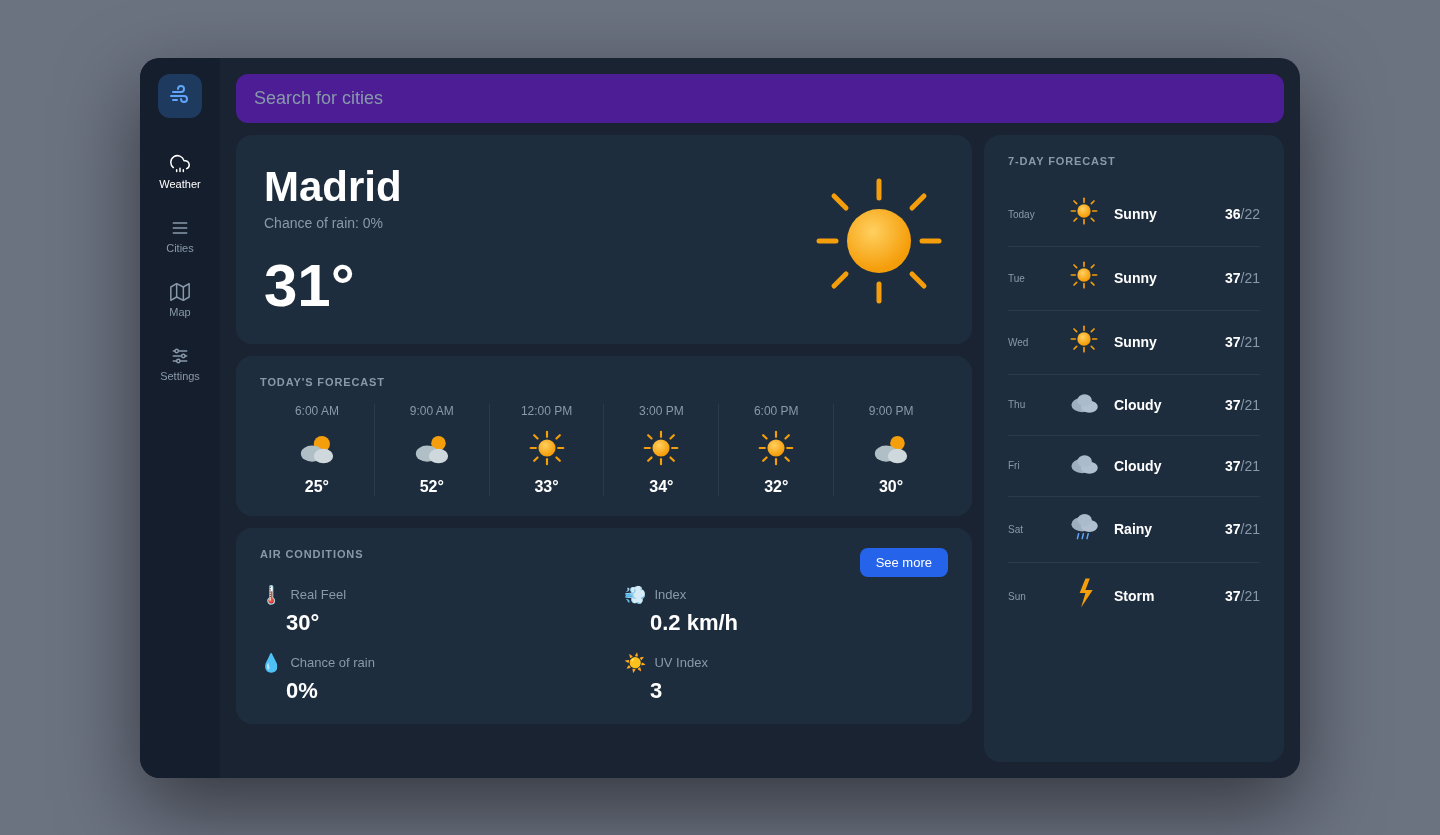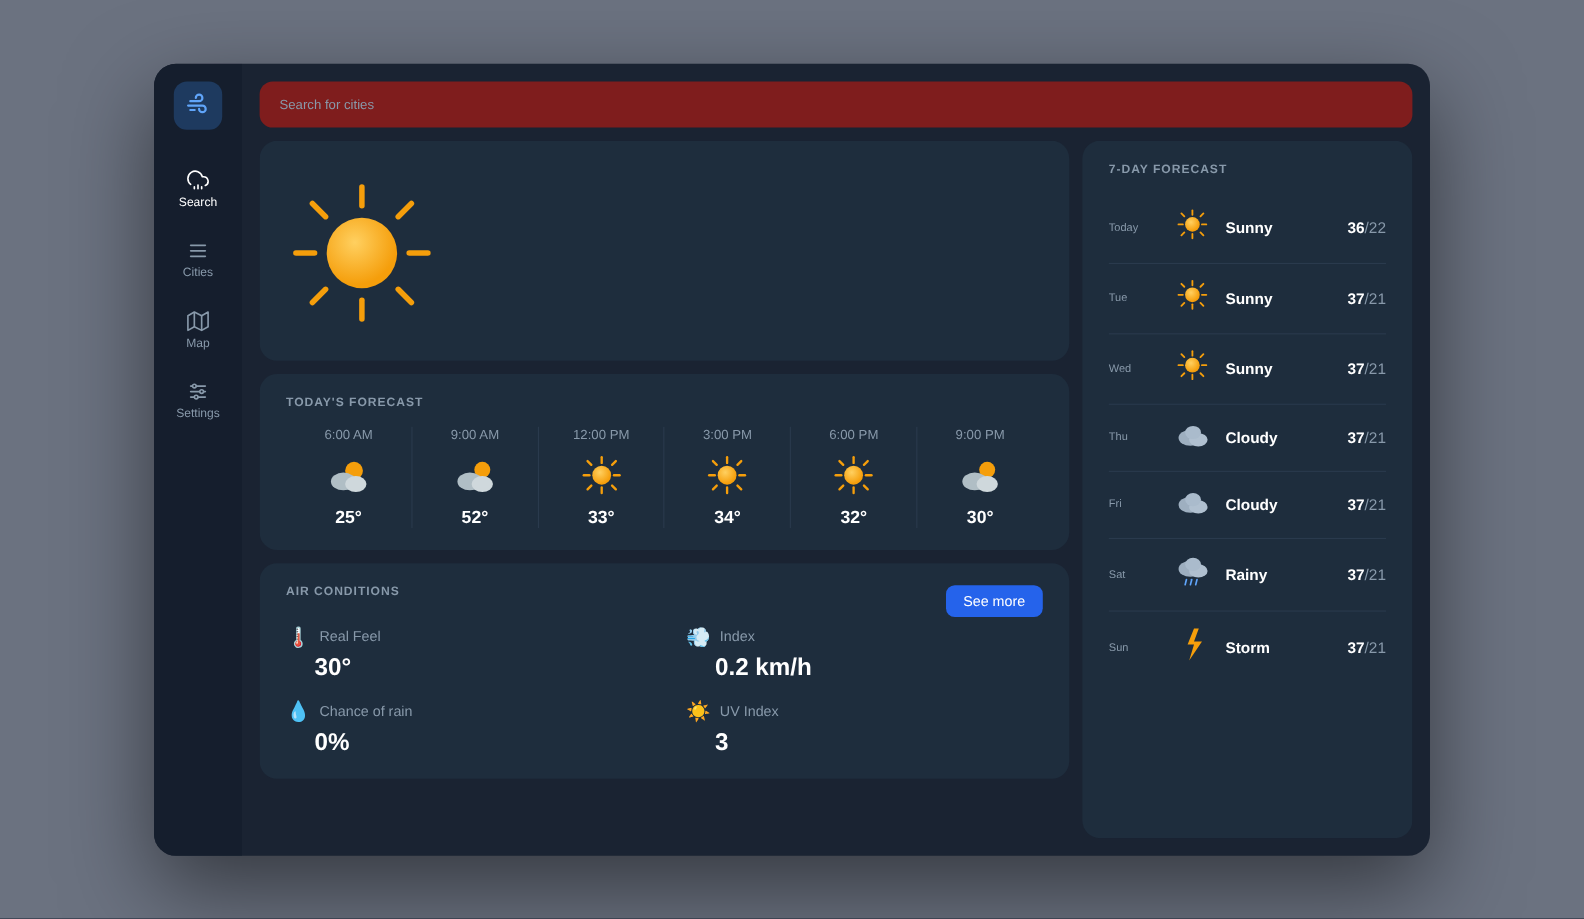--- a/index.html
+++ b/index.html
@@ -68,26 +68,26 @@
       flex: 1;
       display: flex;
       flex-direction: column;
       padding: 16px;
       gap: 12px;
       overflow: hidden;
     }
     
     .search-bar {
       width: 100%;
-      background: #7f1d1d;
+      background: #4c1d95;
       border: none;
       border-radius: 12px;
       padding: 14px 18px;
       color: #8899aa;
-      font-size: 12px;
+      font-size: 18px;
       outline: none;
     }
     .search-bar::placeholder { color: #8899aa; }
     
     .content-area {
       display: flex;
       gap: 12px;
       flex: 1;
       overflow: hidden;
     }
@@ -266,21 +266,21 @@
         <path d="M3 12h13a3 3 0 0 1 0 6 3 3 0 0 1-3-3" stroke="#60a5fa" stroke-width="2" stroke-linecap="round"></path>
         <path d="M5 16H9" stroke="#60a5fa" stroke-width="2" stroke-linecap="round"></path>
       </svg>
     </div>
 
     <div class="sidebar-nav-item active">
       <svg viewBox="0 0 24 24" fill="none" xmlns="http://www.w3.org/2000/svg">
         <path d="M20 17.58A5 5 0 0 0 18 8h-1.26A8 8 0 1 0 4 16.25" stroke="#ffffff" stroke-width="1.8" stroke-linecap="round" stroke-linejoin="round"></path>
         <path d="M8 19v2M12 17v4M16 19v2" stroke="#ffffff" stroke-width="1.8" stroke-linecap="round"></path>
       </svg>
-      <span class="sidebar-nav-label">Search</span>
+      <span class="sidebar-nav-label">Weather</span>
     </div>
 
     <div class="sidebar-nav-item">
       <svg viewBox="0 0 24 24" fill="none" xmlns="http://www.w3.org/2000/svg">
         <line x1="4" y1="6" x2="20" y2="6" stroke="#8899aa" stroke-width="1.8" stroke-linecap="round"></line>
         <line x1="4" y1="12" x2="20" y2="12" stroke="#8899aa" stroke-width="1.8" stroke-linecap="round"></line>
         <line x1="4" y1="18" x2="20" y2="18" stroke="#8899aa" stroke-width="1.8" stroke-linecap="round"></line>
       </svg>
       <span class="sidebar-nav-label">Cities</span>
     </div>
@@ -309,20 +309,25 @@
 
   <div class="main">
 
     <input class="search-bar" type="text" placeholder="Search for cities" style="">
 
     <div class="content-area">
 
       <div class="left-panel">
 
         <div class="current-weather">
+          <div class="weather-info">
+            <div class="city-name">Madrid</div>
+            <div class="rain-chance">Chance of rain: 0%</div>
+            <div class="temperature">31°</div>
+          </div>
 
           <svg class="sun-svg" viewBox="0 0 130 130" fill="none" xmlns="http://www.w3.org/2000/svg">
 
             <line x1="65" y1="5" x2="65" y2="22" stroke="#f59e0b" stroke-width="5" stroke-linecap="round"></line>
             <line x1="65" y1="108" x2="65" y2="125" stroke="#f59e0b" stroke-width="5" stroke-linecap="round"></line>
             <line x1="5" y1="65" x2="22" y2="65" stroke="#f59e0b" stroke-width="5" stroke-linecap="round"></line>
             <line x1="108" y1="65" x2="125" y2="65" stroke="#f59e0b" stroke-width="5" stroke-linecap="round"></line>
             <line x1="20" y1="20" x2="32" y2="32" stroke="#f59e0b" stroke-width="5" stroke-linecap="round"></line>
             <line x1="98" y1="98" x2="110" y2="110" stroke="#f59e0b" stroke-width="5" stroke-linecap="round"></line>
             <line x1="110" y1="20" x2="98" y2="32" stroke="#f59e0b" stroke-width="5" stroke-linecap="round"></line>

